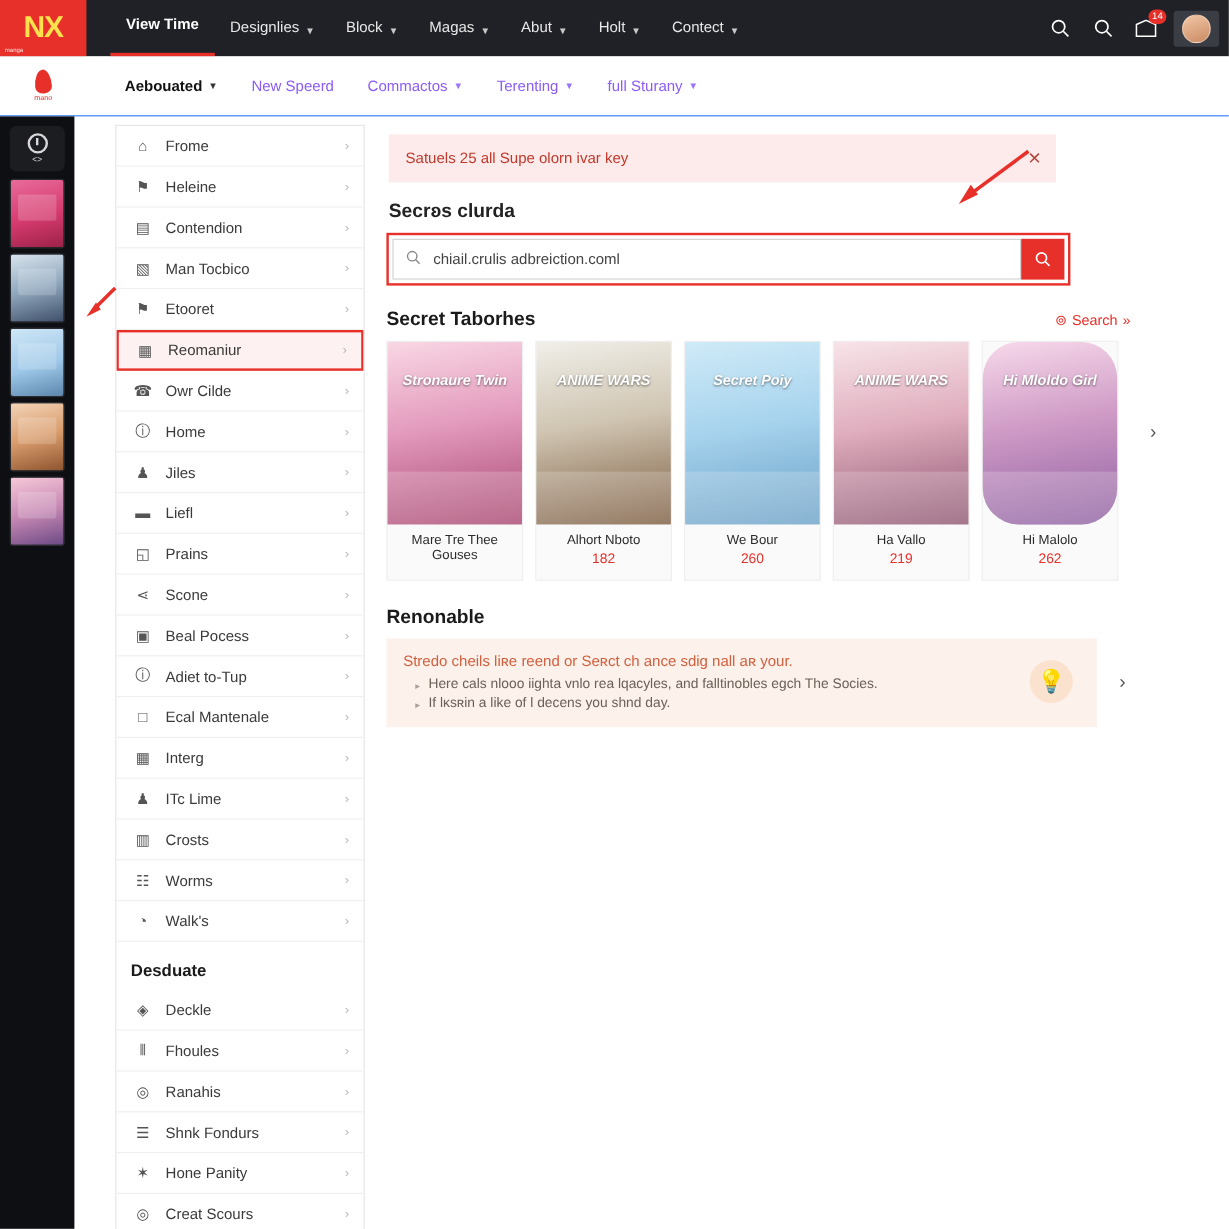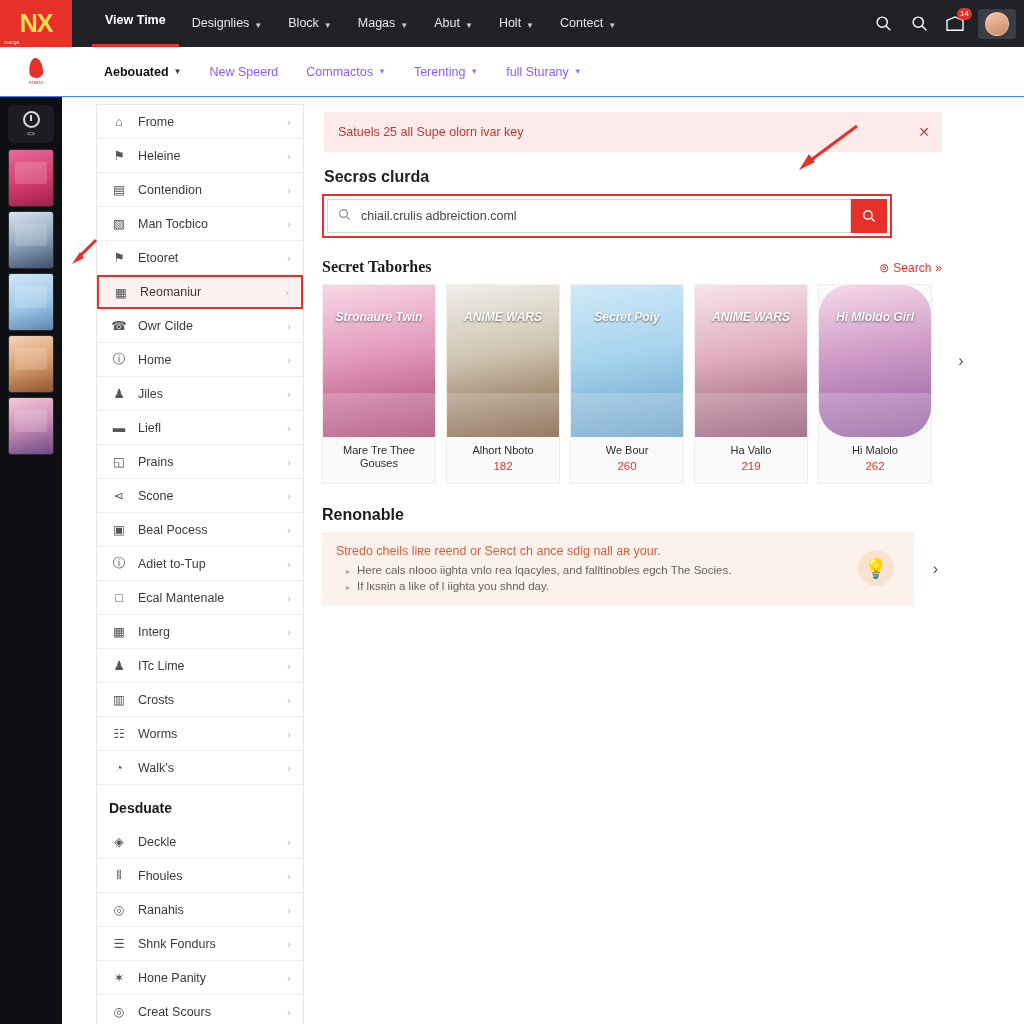--- a/index.html
+++ b/index.html
@@ -141,21 +141,21 @@
     font-size: 14px; font-weight: bold; color: #1a1a1a; margin-top: 6px;
   }
 
   
   .main { position: absolute; top: 104px; left: 318px; right: 0; bottom: 0; }
 
   .alert {
     margin: 8px 82px 0 6px; height: 40px; background: #fdeaea;
     display: flex; align-items: center; padding: 0 14px;
     font-size: 12.5px; color: #c0392b; position: relative;
-    width: 618px;
+    width: 556px;
   }
   .alert .close { position: absolute; right: 12px; color: #b04a42; cursor: pointer; font-size: 14px; }
 
   .sec-title {
     font-size: 16px; font-weight: bold; color: #222; margin: 16px 0 8px 6px;
   }
   .searchwrap {
     margin-left: 4px; width: 570px; border: 2px solid #e8302a; padding: 3px;
     display: flex; align-items: center; background: #fff;
   }
@@ -169,21 +169,21 @@
     font-family: "Liberation Sans", sans-serif; background: transparent;
   }
   .searchbtn {
     width: 36px; height: 34px; background: #e8302a; color: #fff;
     display: flex; align-items: center; justify-content: center; cursor: pointer;
   }
 
   .row-head {
     display: flex; align-items: baseline; margin: 20px 0 8px 4px; width: 620px;
   }
-  .row-head h3 { font-size: 16px; font-weight: bold; color: #1a1a1a; margin: 0; font-family: Liberation Serif, serif; }
+  .row-head h3 { font-size: 16px; font-weight: bold; color: #1a1a1a; margin: 0; }
   .row-more {
     margin-left: auto; font-size: 12px; color: #e8302a; display: flex;
     align-items: center; gap: 4px; cursor: pointer;
   }
 
   .cards { display: flex; gap: 10px; margin-left: 4px; position: relative; width: 625px; }
   .card { width: 114px; background: #fafafa; border: 1px solid #efefef; }
   .cover { width: 100%; height: 152px; position: relative; overflow: hidden; }
   .c1 { background: linear-gradient(170deg,#f9d7e4 0%,#e39bbd 45%,#a8456f 100%); }
   .c2 { background: linear-gradient(170deg,#f0efe9 0%,#cfc4b1 45%,#7b5b3f 100%); }
@@ -564,21 +564,21 @@
   <div class="panel-title">Renonable</div>
 
   <div class="tipbox">
     <div class="tip-head">Stredo cheils liʀe reend or Seʀct ch ance sdig nall aʀ your.</div>
     <div class="tip-li">
       <span class="tri">▸</span>
       <span>Here cals nlooo iighta vnlo rea lqacyles, and falltinobles egch The Socies.</span>
     </div>
     <div class="tip-li">
       <span class="tri">▸</span>
-      <span>If lĸsʀin a like of l iighta you shnd day.</span>
+      <span>If lĸsʀin a like of l decens you shnd day.</span>
     </div>
     <div class="bulb">💡</div>
     <div class="panel-arrow">›</div>
   </div>
 </div>
 
 <svg class="ann-arrow" style="left:795px;top:118px;width:70px;height:60px" viewBox="0 0 70 60">
   <line x1="62" y1="8" x2="12" y2="45" stroke="#e8302a" stroke-width="3"></line>
   <polygon points="4,52 20,44 14,36" fill="#e8302a"></polygon>
 </svg>

